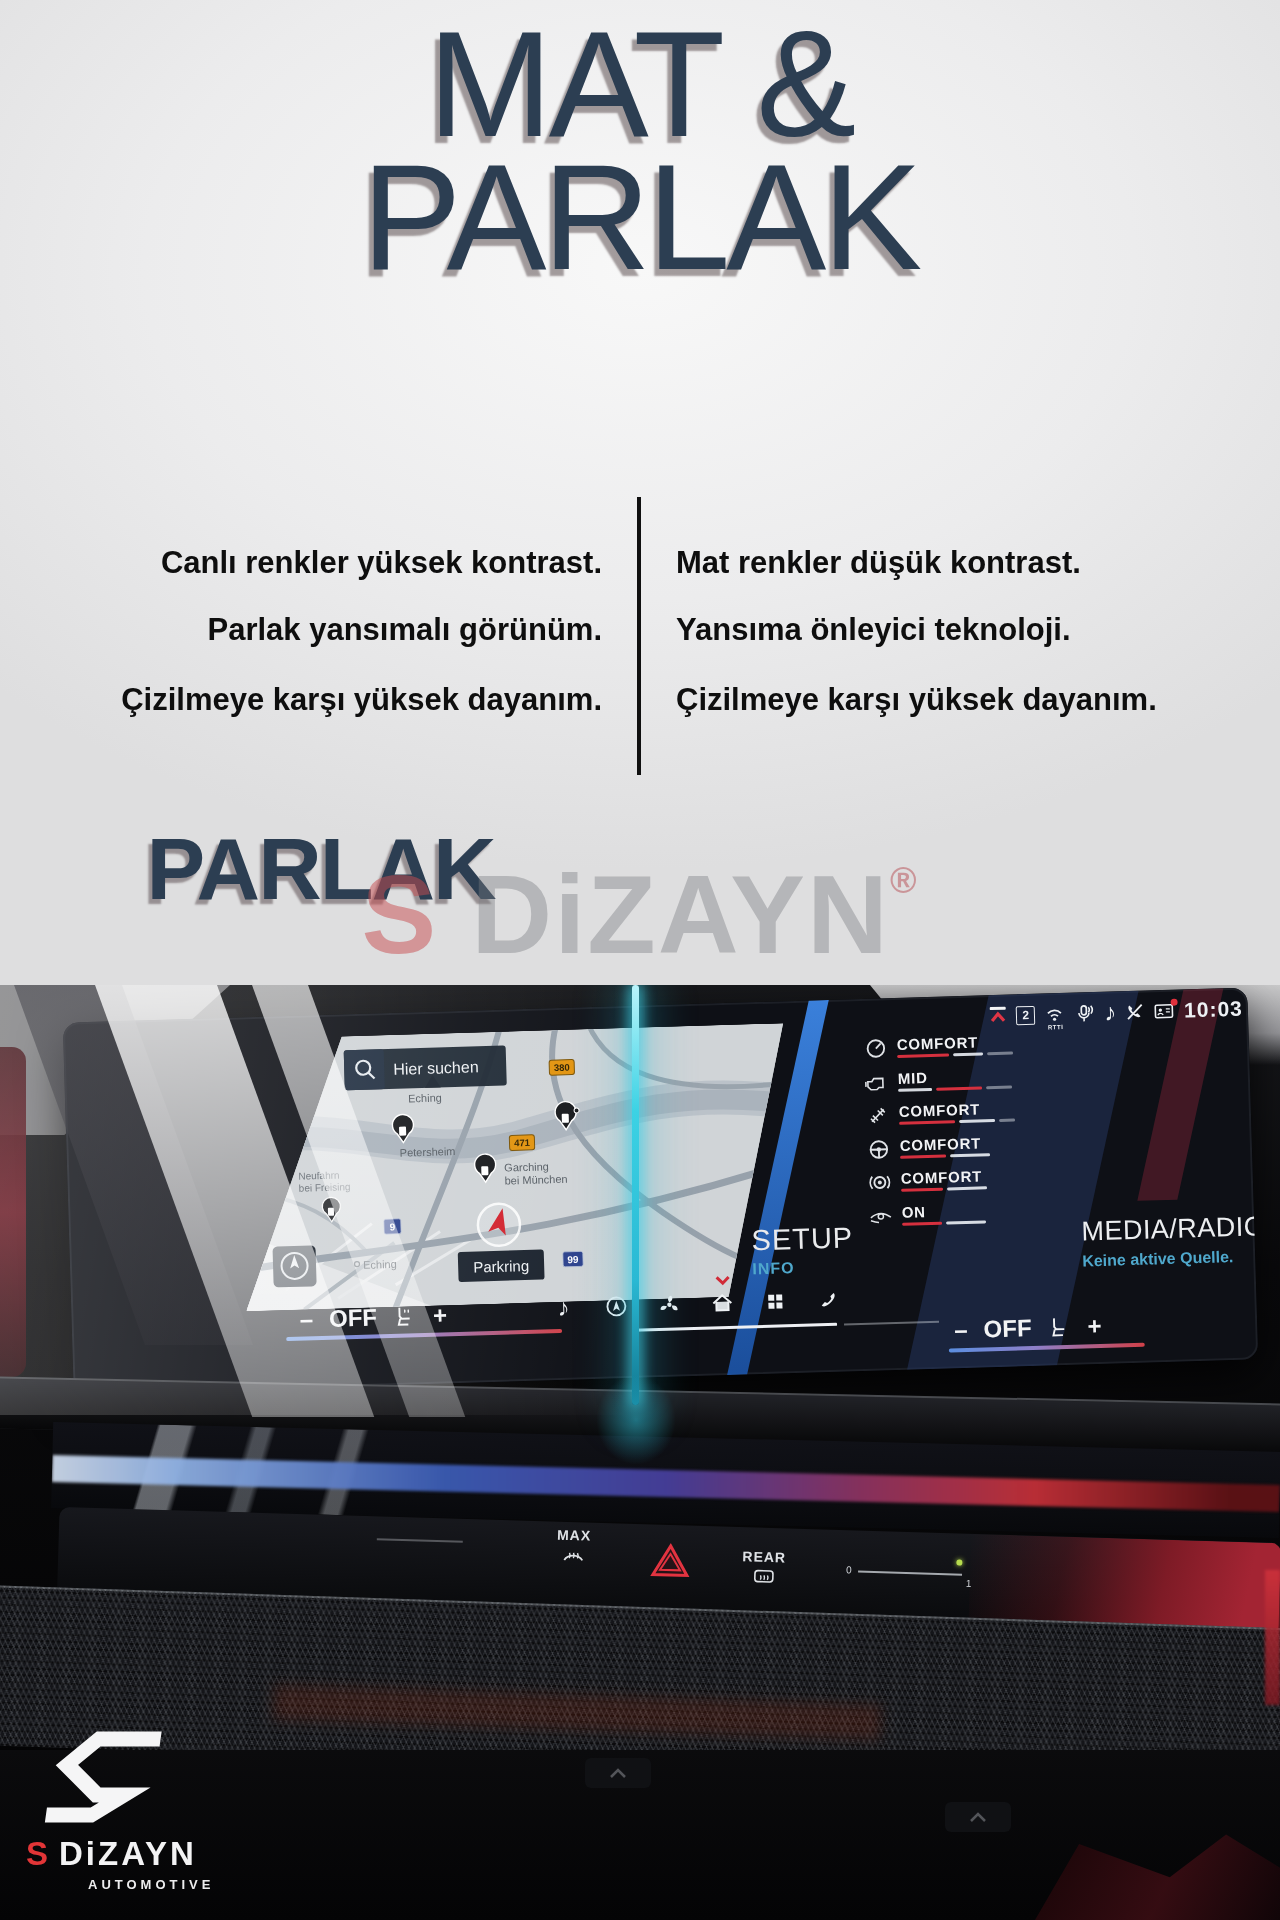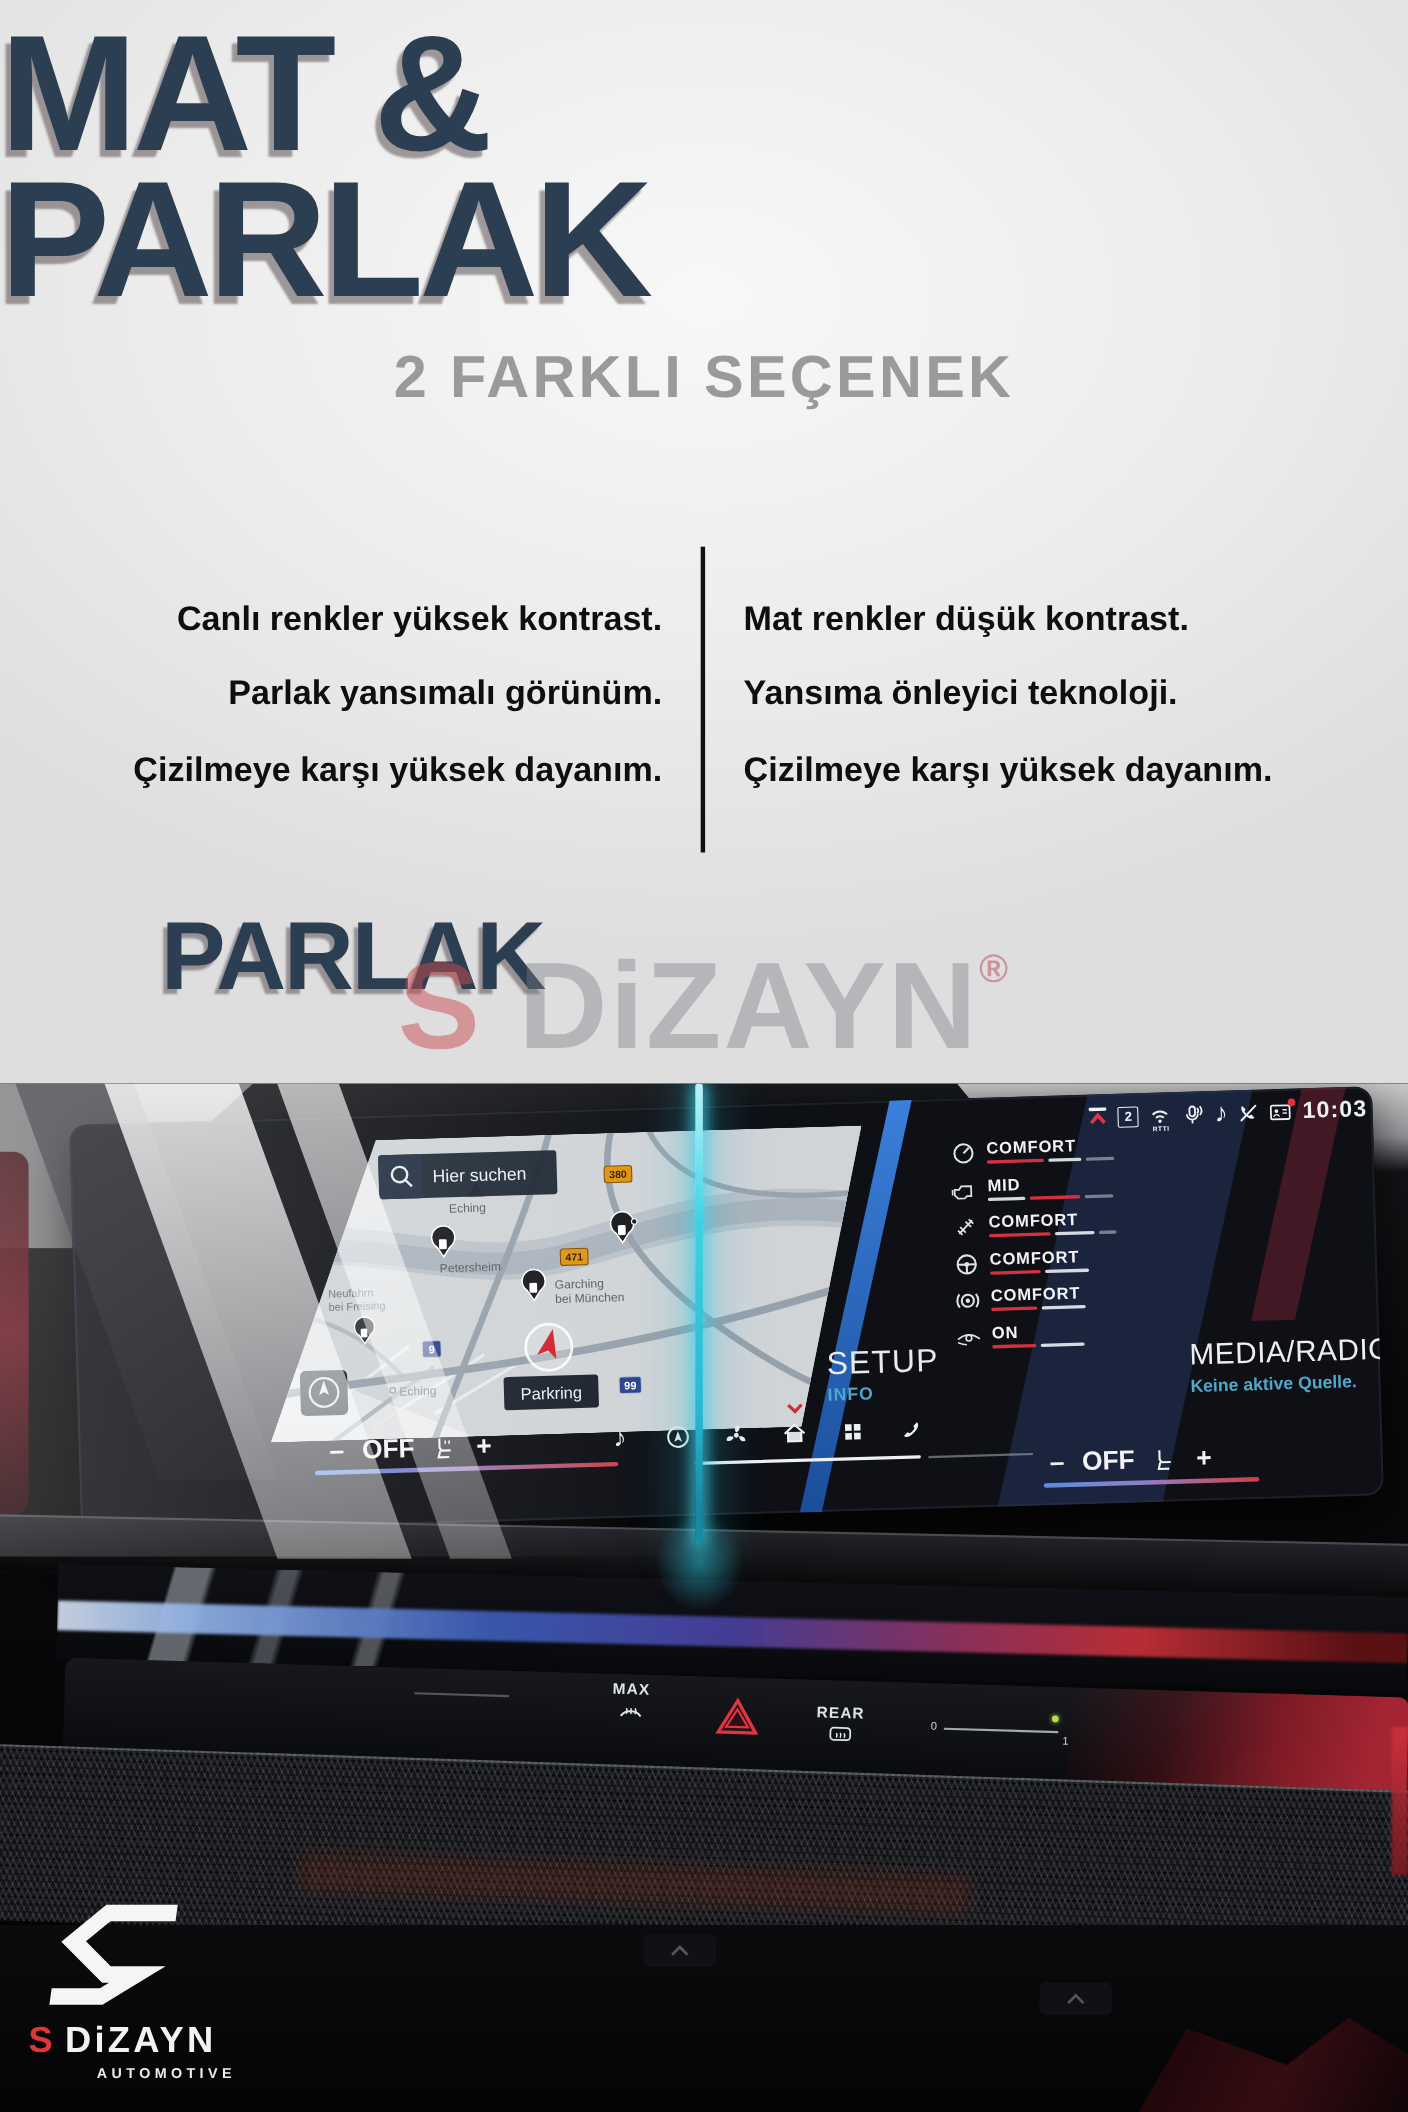--- a/index.html
+++ b/index.html
@@ -1,20 +1,20 @@
 <!DOCTYPE html>
 <html><head>
 <meta charset="utf-8">
 <style>
   html,body{margin:0;padding:0;background:#333;}
   .page{position:relative;width:1280px;height:1920px;overflow:hidden;margin:0 auto;
     font-family:"Liberation Sans",sans-serif;
     background:radial-gradient(ellipse 900px 600px at 50% 14%,#f8f8f8,#ececed 55%,#dededf 100%);}
   
-  .title{position:absolute;left:0;right:0;top:18px;font-weight:bold;
+  .title{position:absolute;left:0;right:0;top:18px;text-align:center;font-weight:normal;
     color:#2c3e52;font-size:150px;line-height:133px;letter-spacing:-4px;
     text-shadow:-5px 7px 2px rgba(45,28,32,.42);}
   .subtitle{position:absolute;left:0;right:0;top:312px;text-align:center;font-weight:bold;
     color:#9a9a9a;font-size:54px;letter-spacing:3px;}
   .feat{position:absolute;font-weight:bold;color:#0e0e0e;font-size:31px;white-space:nowrap;}
   .feat.l{left:0;width:602px;text-align:right;}
   .feat.r{left:676px;width:580px;text-align:left;}
   .vdivider{position:absolute;left:637px;top:497px;width:4px;height:278px;background:#101010;}
   .bigheading{position:absolute;top:818px;font-weight:bold;color:#2c3e52;font-size:88px;
     letter-spacing:-2px;text-shadow:-4px 5px 2px rgba(45,28,32,.4);text-align:center;}
@@ -142,21 +142,20 @@
 </style>
 </head>
 <body>
 
 <div class="page">
 
   <div class="title">
     <div>MAT &amp;</div>
     <div>PARLAK</div>
   </div>
-  <div class="subtitle">2 FARKLI SEÇENEK</div>
 
   <div class="feat l" style="top:545px;">Canlı renkler yüksek kontrast.</div>
   <div class="feat l" style="top:612px;text-align:right;">Parlak yansımalı görünüm.</div>
   <div class="feat l" style="top:682px;">Çizilmeye karşı yüksek dayanım.</div>
   <div class="feat r" style="top:612px;">Yansıma önleyici teknoloji.</div>
   <div class="feat r" style="top:545px;">Mat renkler düşük kontrast.</div>
   <div class="feat r" style="top:682px;">Çizilmeye karşı yüksek dayanım.</div>
   <div class="vdivider"></div>
 
   <div class="bigheading" style="left:88px;width:465px;">PARLAK</div>

